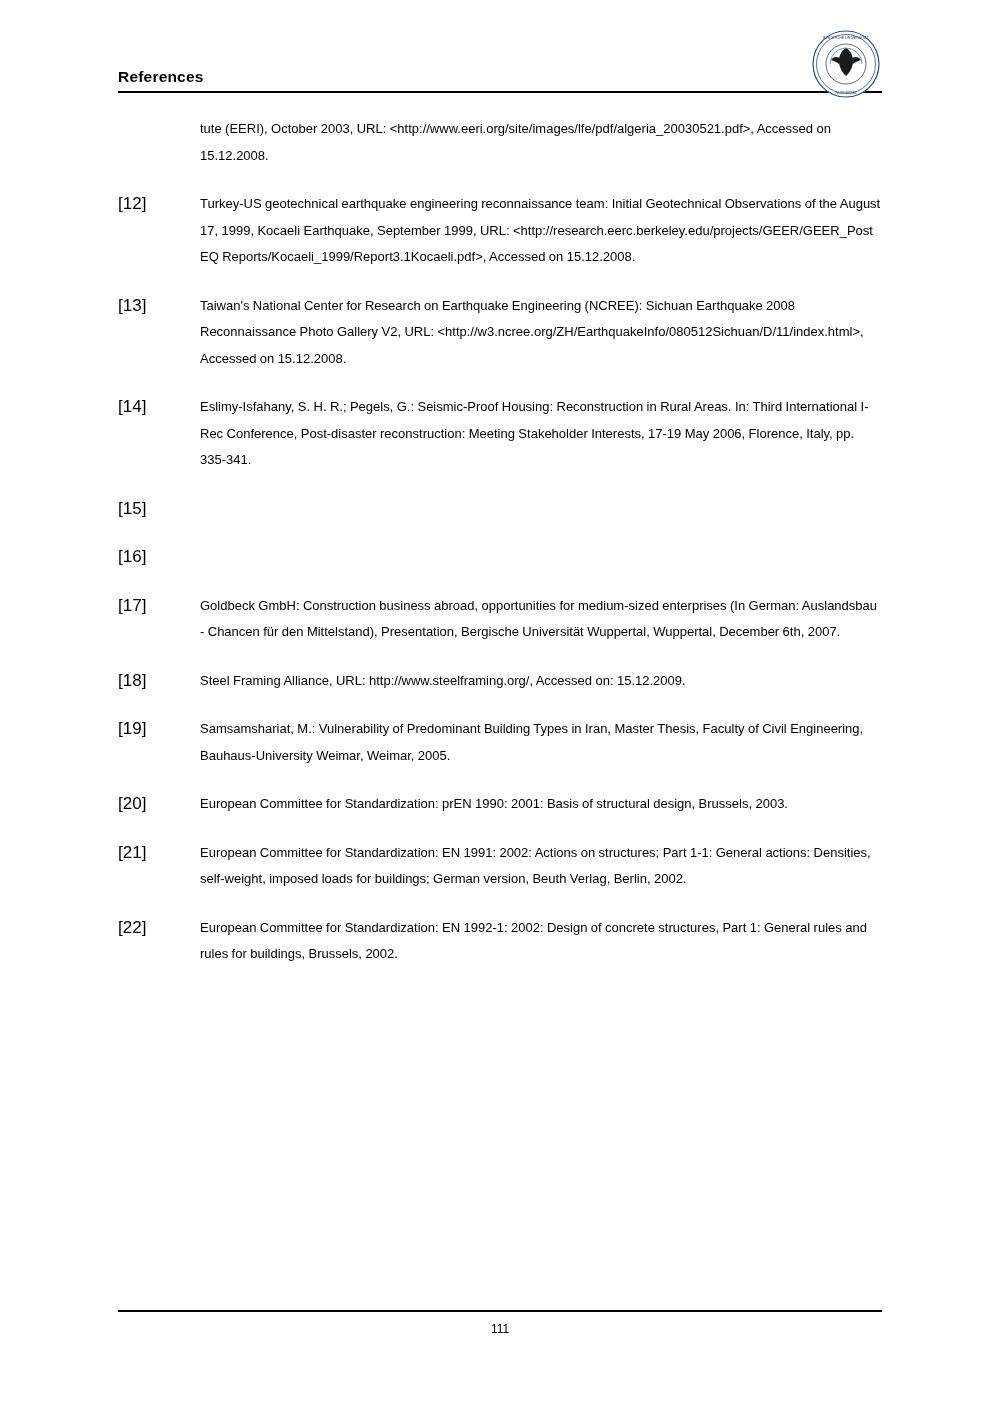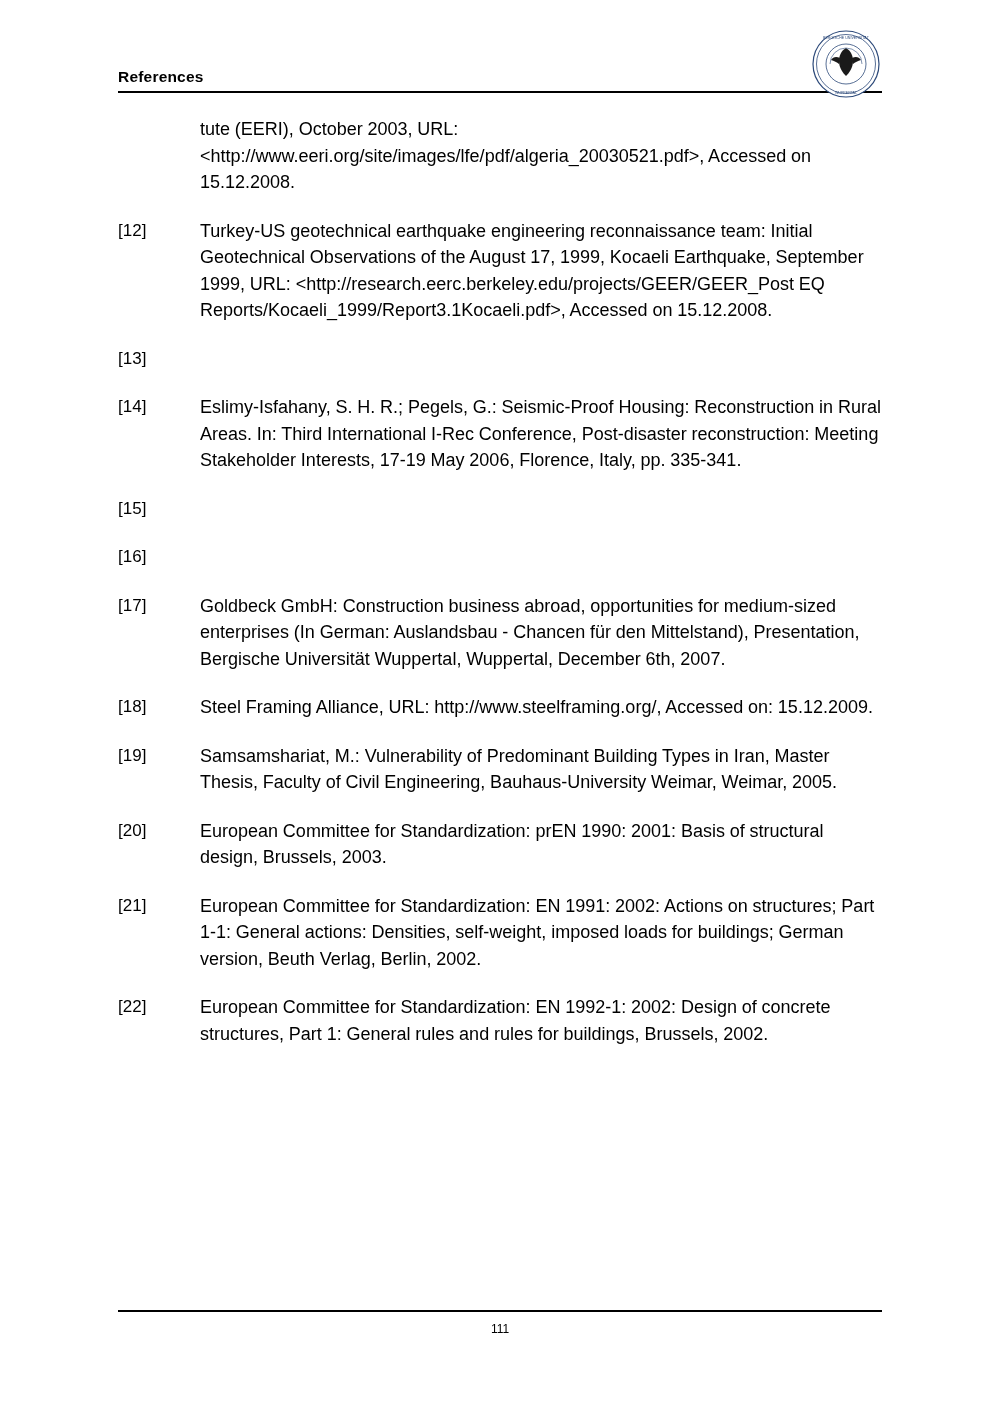--- a/index.html
+++ b/index.html
@@ -69,21 +69,21 @@
   }
   .ref-entry:last-child { margin-bottom: 6px; }
   .ref-num {
     width: 82px;
     flex: 0 0 82px;
     font-size: 17px;
     line-height: 26.5px;
   }
   .ref-text {
     flex: 1 1 auto;
-    font-size: 18px;
+    font-size: 13px;
     line-height: 26.5px;
     text-align: left;
     word-spacing: -0.2px;
   }
   .ref-text .it { }
   .noindent .ref-num { visibility: hidden; }
 
   
   .footer-rule {
     position: absolute;
@@ -130,20 +130,21 @@
       <div class="ref-entry noindent">
         <div class="ref-num"></div>
         <div class="ref-text"><span>tute (EERI), October 2003, URL: &lt;http://www.eeri.org/site/images/lfe/pdf/algeria_20030521.pdf&gt;, Accessed on 15.12.2008.</span></div>
       </div>
       <div class="ref-entry">
         <div class="ref-num">[12]</div>
         <div class="ref-text"><span>Turkey-US geotechnical earthquake engineering reconnaissance team: Initial Geotechnical Observations of the August 17, 1999, Kocaeli Earthquake, September 1999, URL: &lt;http://research.eerc.berkeley.edu/projects/GEER/GEER_Post EQ Reports/Kocaeli_1999/Report3.1Kocaeli.pdf&gt;, Accessed on 15.12.2008.</span></div>
       </div>
       <div class="ref-entry">
         <div class="ref-num">[13]</div>
+        <div class="ref-text"><span>Taiwan's National Center for Research on Earthquake Engineering (NCREE): Sichuan Earthquake 2008 Reconnaissance Photo Gallery V2, URL: &lt;http://w3.ncree.org/ZH/EarthquakeInfo/080512Sichuan/D/11/index.html&gt;, Accessed on 15.12.2008.</span></div>
       </div>
       <div class="ref-entry">
         <div class="ref-num">[14]</div>
         <div class="ref-text"><span>Eslimy-Isfahany, S. H. R.; Pegels, G.: Seismic-Proof Housing: Reconstruction in Rural Areas. In: </span><span class="it">Third International I-Rec Conference, Post-disaster reconstruction: Meeting Stakeholder Interests, </span><span>17-19 May 2006, Florence, Italy, pp. 335-341.</span></div>
       </div>
       <div class="ref-entry">
         <div class="ref-num">[15]</div>
       </div>
       <div class="ref-entry">
         <div class="ref-num">[16]</div>

